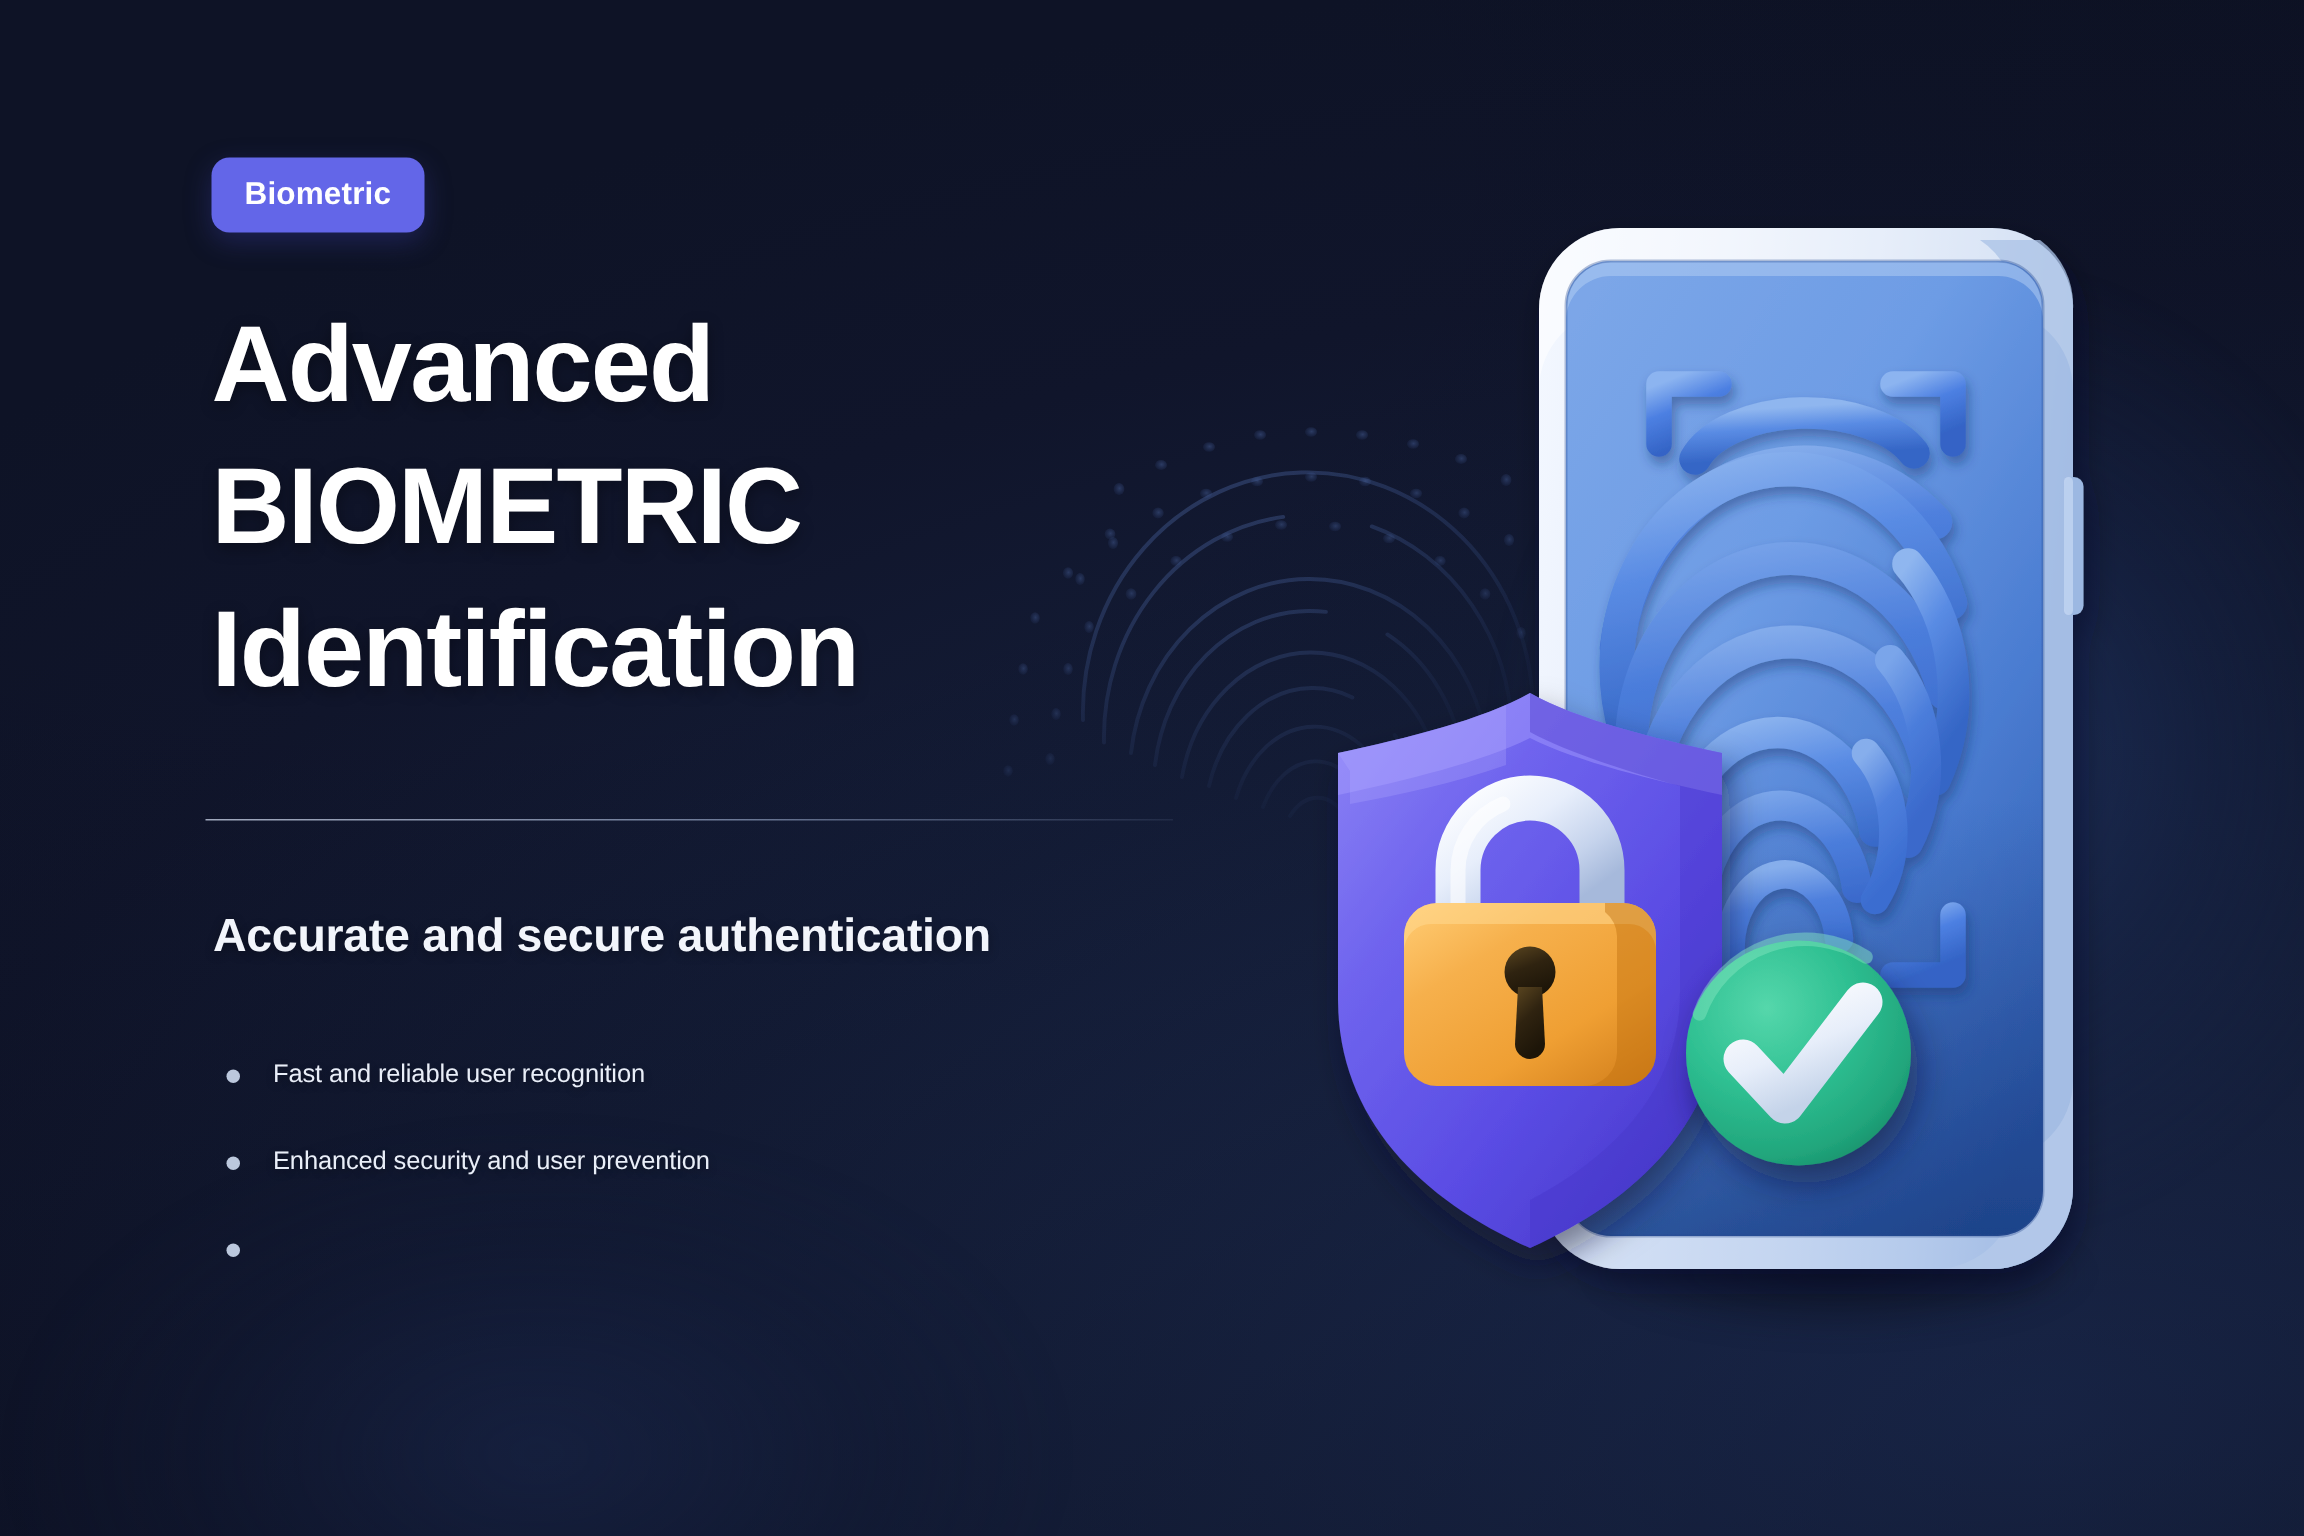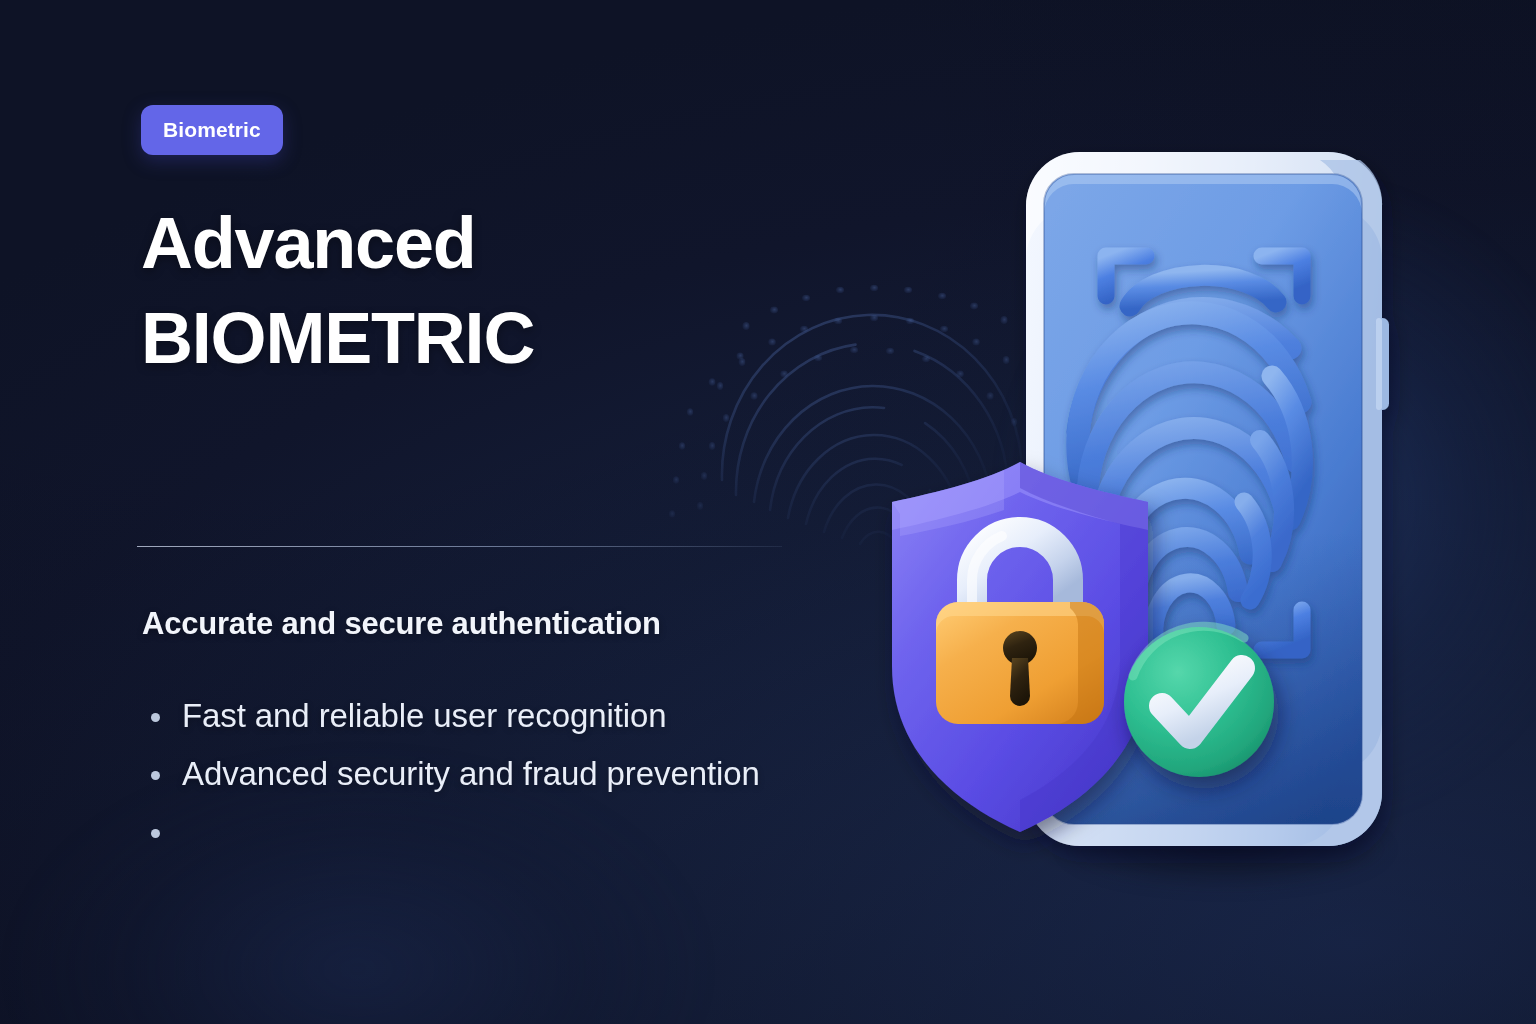--- a/index.html
+++ b/index.html
@@ -104,21 +104,21 @@
     left: 148px; top: 687px;
     width: 720px;
     list-style: none;
   }
   .bullets li {
     position: relative;
     height: 58px;
     padding-left: 34px;
     display: flex; align-items: center;
     color: #e9eef8;
-    font-size: 33px;
+    font-size: 17px;
     font-weight: 400;
     letter-spacing: -0.1px;
     white-space: nowrap;
     text-shadow: 0 2px 6px rgba(0,0,0,0.3);
   }
   .bullets li .dot {
     position: absolute;
     left: 3px; top: 26px;
     width: 9px; height: 9px;
     border-radius: 50%;
@@ -239,34 +239,35 @@
     </svg>
   </div>
 
   <div class="badge">
     <span>Biometric</span>
   </div>
 
   <div class="headline">
     <span class="ln">Advanced</span>
     <span class="ln">BIOMETRIC</span>
+    <span class="ln">Identification</span>
   </div>
 
   <div class="divider"></div>
 
   <div class="subhead">Accurate and secure authentication</div>
 
   <ul class="bullets">
     <li>
       <span class="dot"></span>
       <span>Fast and reliable user recognition</span>
     </li>
     <li>
       <span class="dot"></span>
-      <span>Advanced security and fraud prevention</span>
+      <span>Enhanced security and user prevention</span>
     </li>
     <li>
       <span class="dot"></span>
     </li>
   </ul>
 
   <div class="shadow-pad"></div>
 
   <div class="illus">
     <svg width="660" height="800" viewBox="0 0 660 800">

